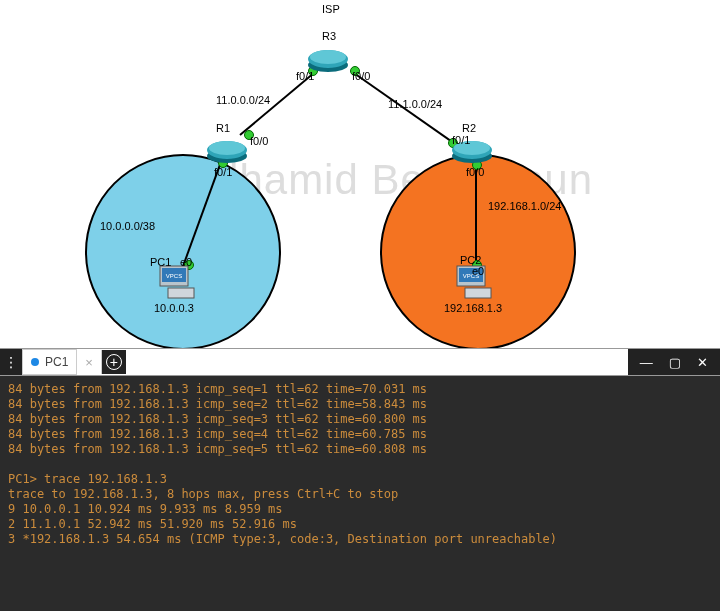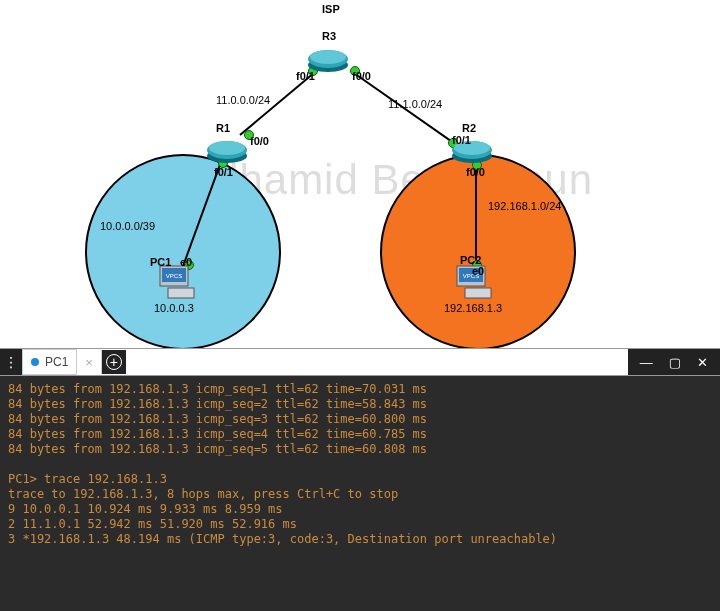--- a/index.html
+++ b/index.html
@@ -1,18 +1,18 @@
 <!DOCTYPE html>
 <html><head>
 <meta charset="utf-8">
 <style>
   html,body{margin:0;padding:0;width:720px;height:611px;background:#fff;font-family:Arial,Helvetica,sans-serif;overflow:hidden}
   .canvas{position:relative;width:720px;height:348px}
   .watermark{position:absolute;left:50%;top:180px;transform:translate(-50%,-50%);font-size:42px;color:#ddd;font-weight:400;white-space:nowrap;letter-spacing:1px}
-  .label{position:absolute;font-size:11px;color:#000;font-weight:700}
+  .label{position:absolute;font-size:11px;color:#000;font-weight:400}
   .netlabel{position:absolute;font-size:11px;color:#000;font-weight:400}
   .router{position:absolute;width:44px;height:28px}
   .router svg{width:44px;height:28px}
   .pc{position:absolute;width:42px;height:36px}
   .pc svg{width:42px;height:36px}
   .circle{position:absolute;border:2px solid #000;border-radius:50%}
   .line{position:absolute;background:#000;height:2px;transform-origin:left center}
   .drag{position:absolute;width:8px;height:8px;background:#3c3;border-radius:50%;border:1px solid #060}
   
   .term-wrap{position:absolute;top:348px;left:0;width:720px;height:263px;background:#2b2b2b}
@@ -101,21 +101,21 @@
   <div class="label" style="left:352px;top:70px">f0/0</div>
   <div class="label" style="left:250px;top:135px">f0/0</div>
   <div class="label" style="left:214px;top:166px">f0/1</div>
   <div class="label" style="left:452px;top:134px">f0/1</div>
   <div class="label" style="left:466px;top:166px">f0/0</div>
   <div class="label" style="left:180px;top:256px">e0</div>
   <div class="label" style="left:472px;top:265px">e0</div>
 
   <div class="netlabel" style="left:216px;top:94px">11.0.0.0/24</div>
   <div class="netlabel" style="left:388px;top:98px">11.1.0.0/24</div>
-  <div class="netlabel" style="left:100px;top:220px">10.0.0.0/39</div>
+  <div class="netlabel" style="left:100px;top:220px">10.0.0.0/38</div>
   <div class="netlabel" style="left:488px;top:200px">192.168.1.0/24</div>
   <div class="netlabel" style="left:154px;top:302px">10.0.0.3</div>
   <div class="netlabel" style="left:444px;top:302px">192.168.1.3</div>
 </div>
 
 <div class="term-wrap">
   <div class="tabbar">
     <div class="drag-handle">⋮</div>
     <div class="tab">
       <span class="dot"></span>
@@ -135,16 +135,16 @@
       <div>84 bytes from 192.168.1.3 icmp_seq=1 ttl=62 time=70.031 ms</div>
       <div>84 bytes from 192.168.1.3 icmp_seq=2 ttl=62 time=58.843 ms</div>
       <div>84 bytes from 192.168.1.3 icmp_seq=3 ttl=62 time=60.800 ms</div>
       <div>84 bytes from 192.168.1.3 icmp_seq=4 ttl=62 time=60.785 ms</div>
       <div>84 bytes from 192.168.1.3 icmp_seq=5 ttl=62 time=60.808 ms</div>
       <div>&nbsp;</div>
       <div>PC1&gt; trace 192.168.1.3</div>
       <div>trace to 192.168.1.3, 8 hops max, press Ctrl+C to stop</div>
       <div> 9   10.0.0.1   10.924 ms  9.933 ms  8.959 ms</div>
       <div> 2   11.1.0.1   52.942 ms  51.920 ms  52.916 ms</div>
-      <div> 3   *192.168.1.3   48.194 ms (ICMP type:3, code:3, Destination port unreachable)</div>
+      <div> 3   *192.168.1.3   54.654 ms (ICMP type:3, code:3, Destination port unreachable)</div>
       <div>&nbsp;</div>
     </div>
 </div>
 
 </body></html>

